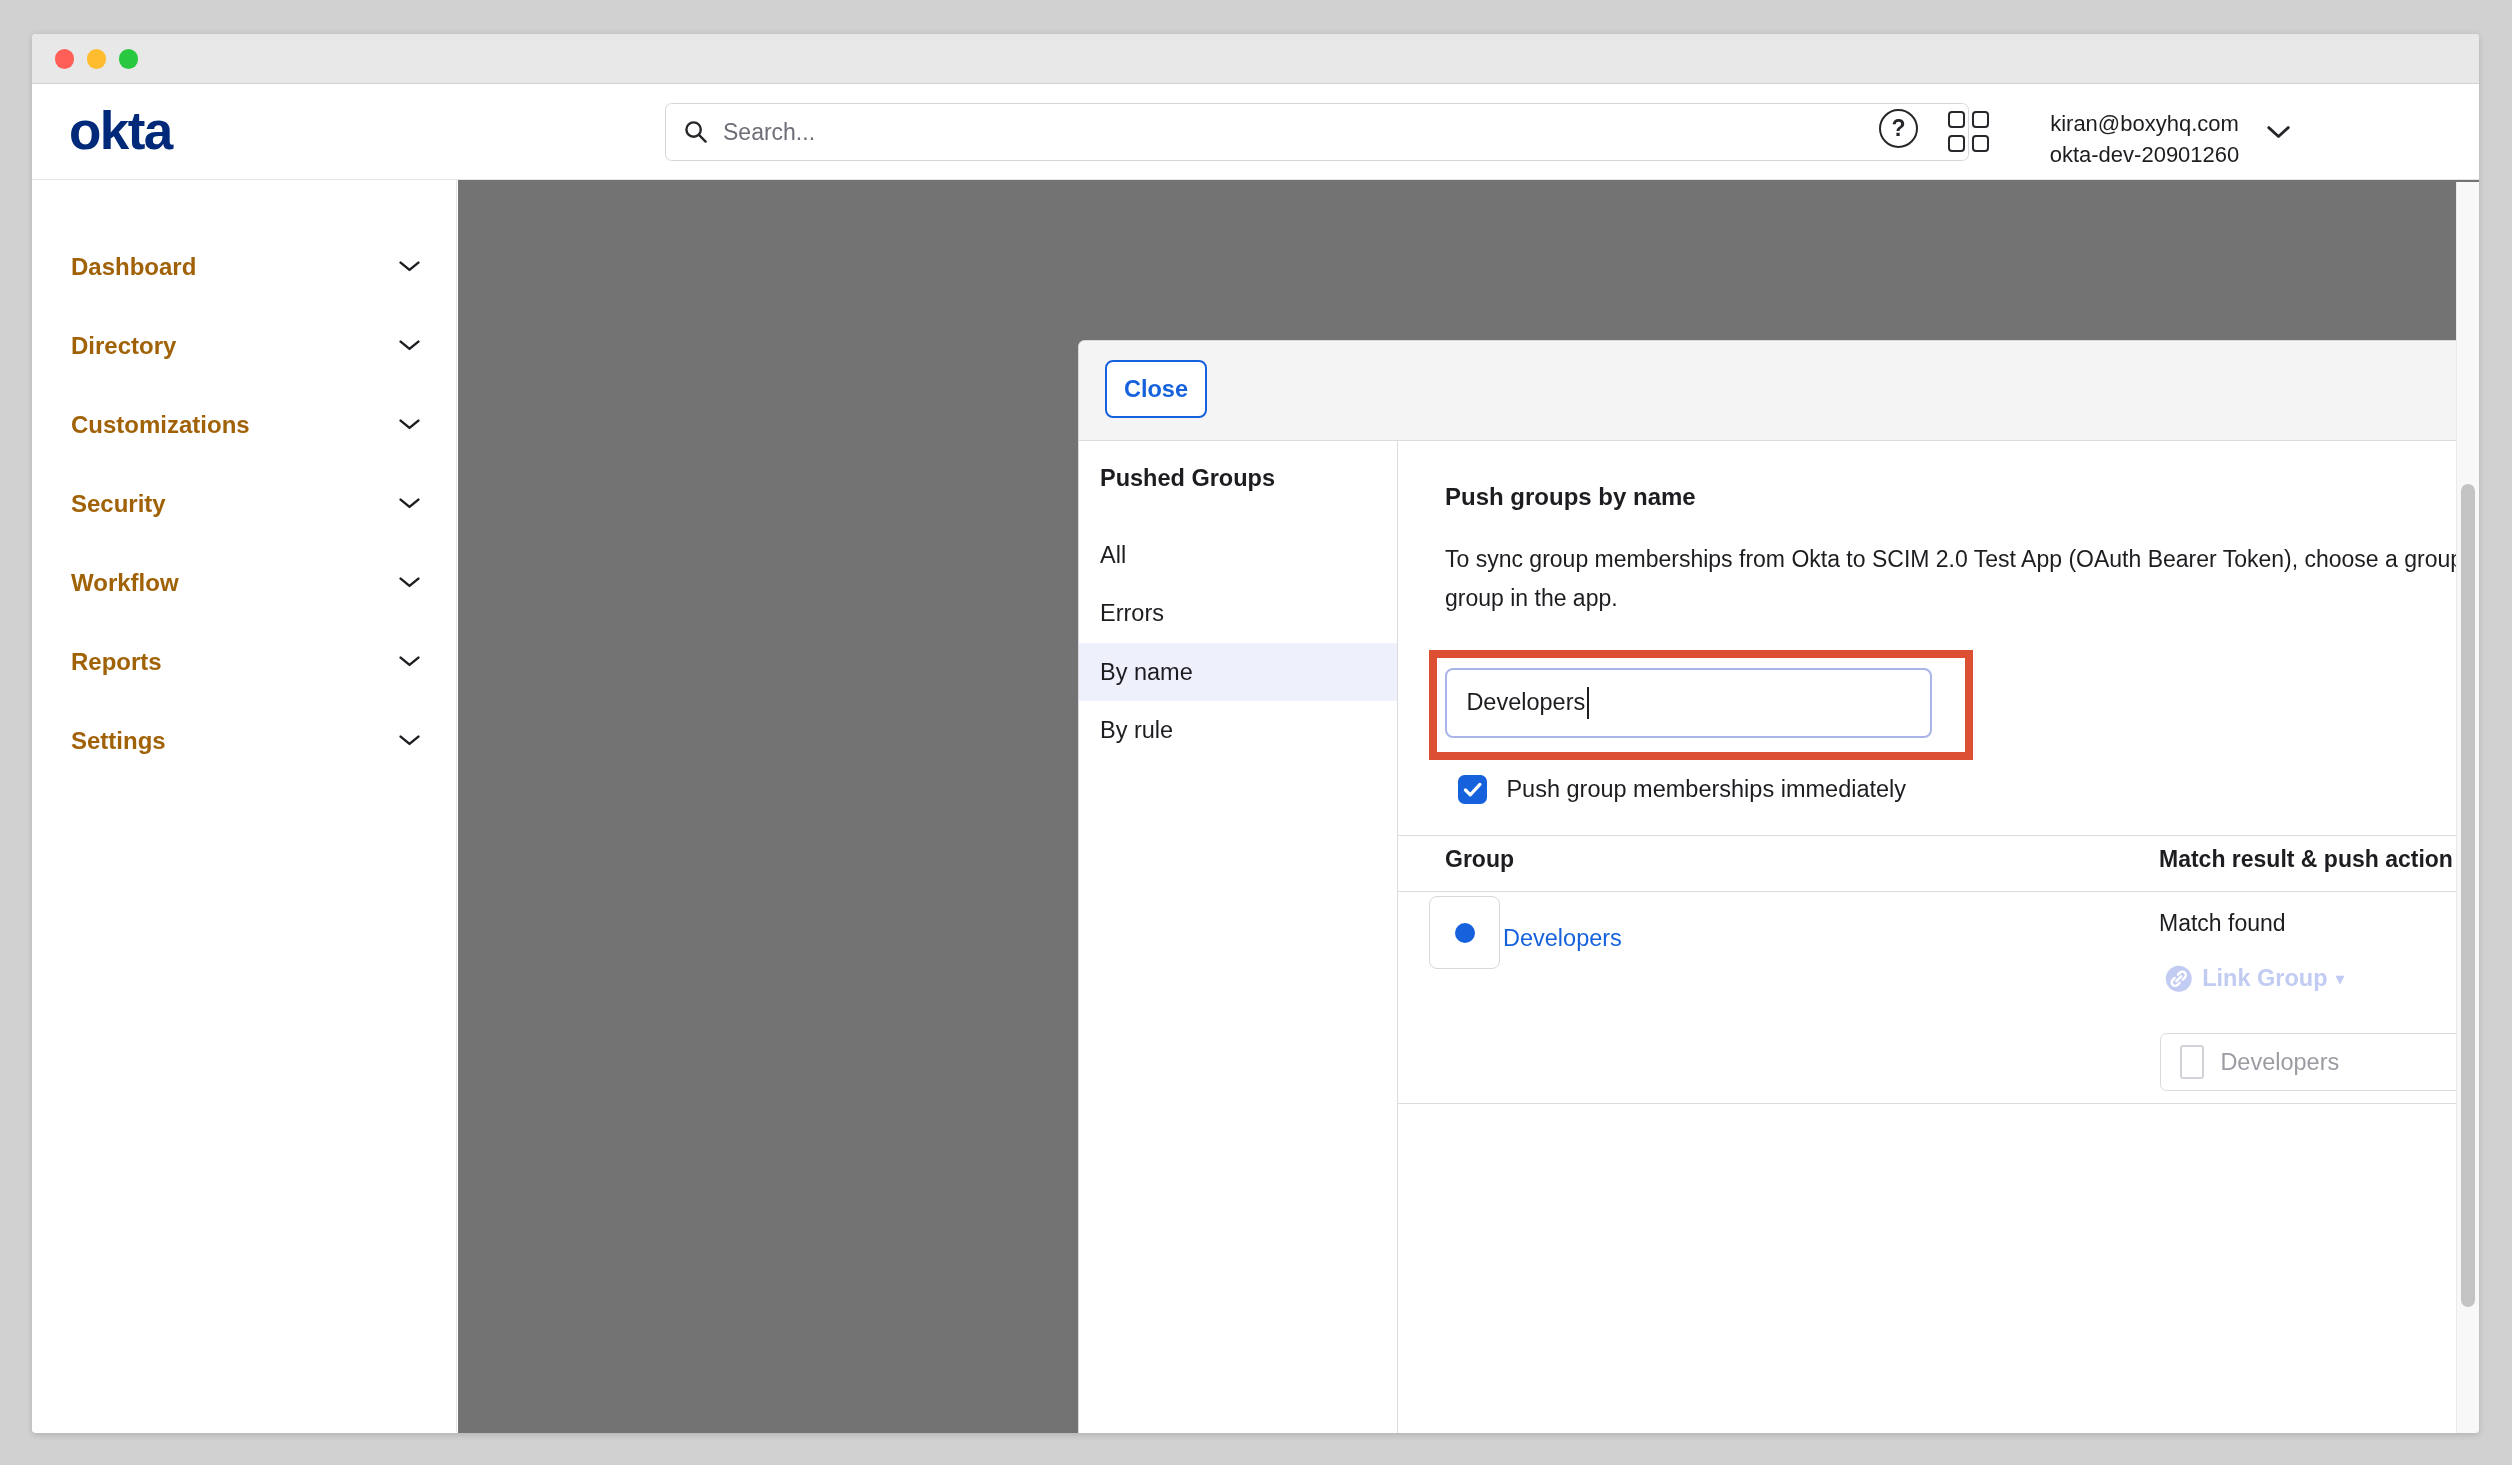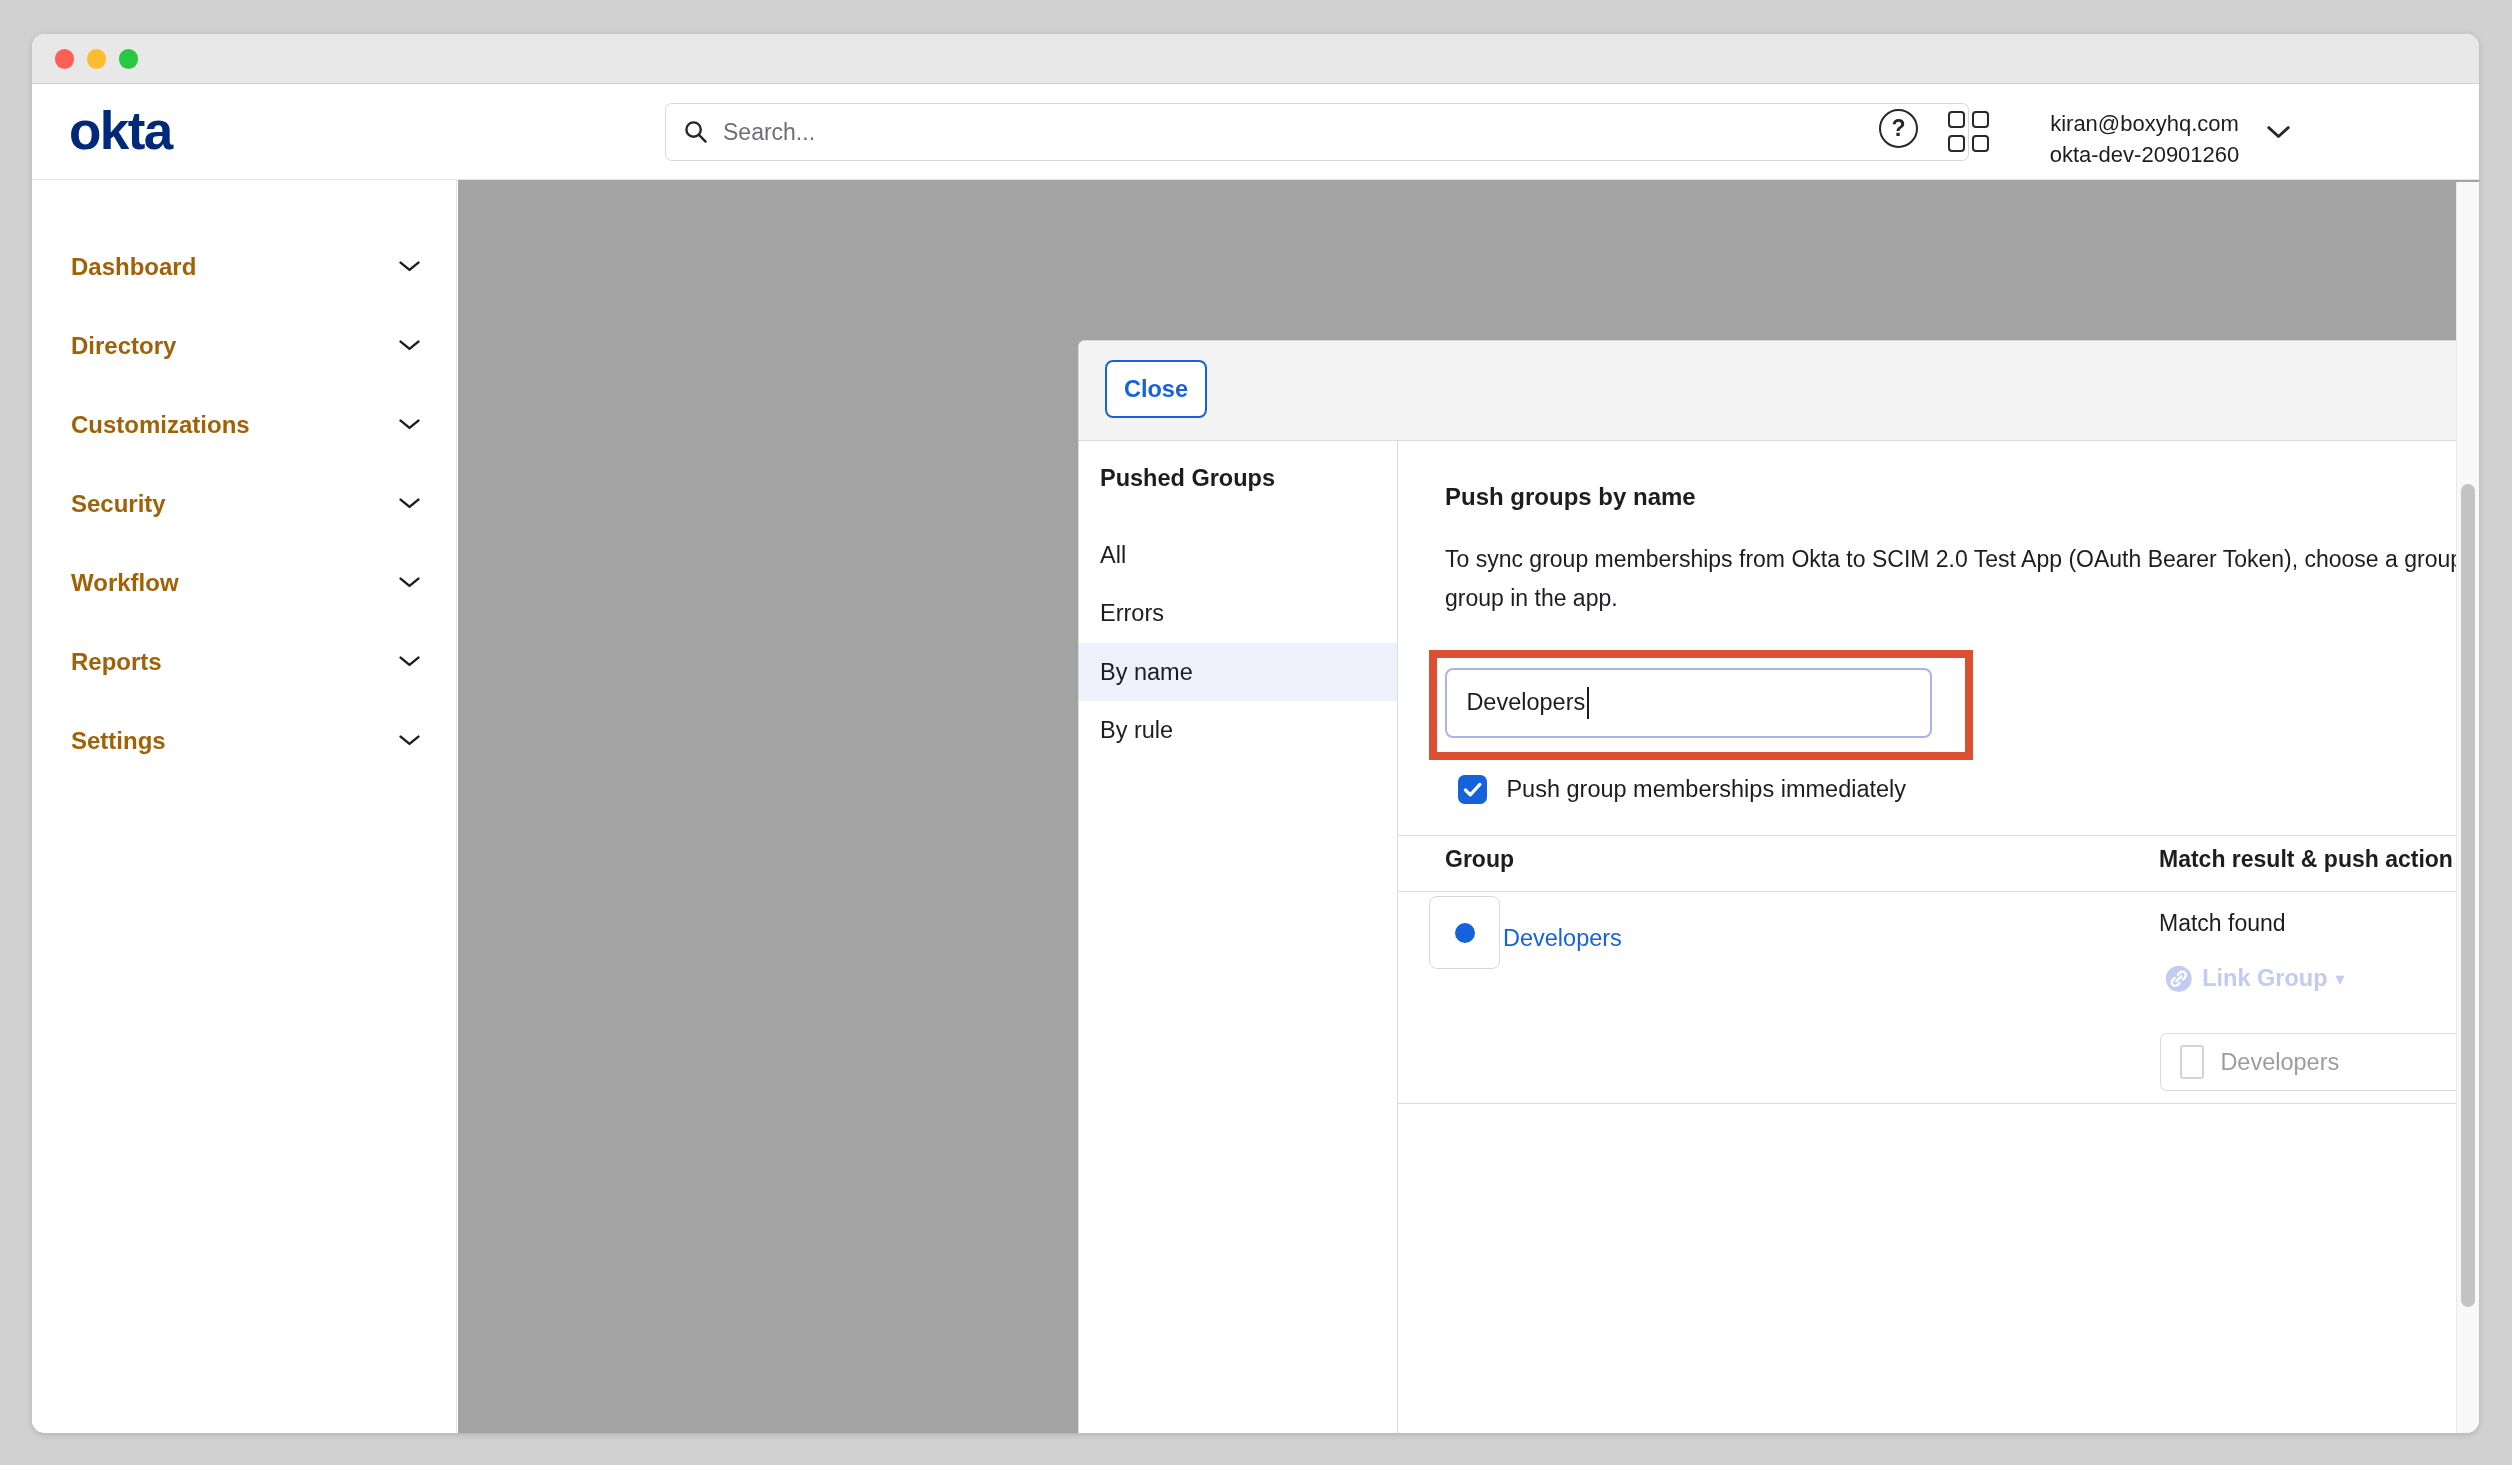--- a/index.html
+++ b/index.html
@@ -1,19 +1,19 @@
 <!DOCTYPE html>
 <html style="font-size:13px"><head>
 <meta charset="utf-8">
 <style>
   html,body{margin:0;padding:0;width:2512px;height:1466px;overflow:hidden;
     font-family:"Liberation Sans", sans-serif; background:#d1d1d1; color:#1d1d21;}
   *{box-sizing:border-box;}
   .window{position:absolute;left:32px;top:34px;width:2447px;height:1399px;
-    background:#fff;border-radius:13px;overflow:hidden;box-shadow:0 1.6px 6.5px rgba(0,0,0,.15);}
+    background:#fff;border-radius:4px;overflow:hidden;box-shadow:0 1.6px 6.5px rgba(0,0,0,.15);}
   
   .titlebar{position:absolute;left:0;top:0;width:100%;height:50px;background:#e8e8e8;border-bottom:0.8px solid #d2d2d2;}
   .tl{position:absolute;top:15.4px;width:19.4px;height:19.4px;border-radius:50%;}
   .tl.red{left:23px;background:#ff5f57;}
   .tl.yellow{left:55px;background:#febc2e;}
   .tl.green{left:87px;background:#28c840;}
   
   .topnav{position:absolute;left:0;top:50px;width:100%;height:96px;background:#fff;border-bottom:0.8px solid #e4e4e6;}
   .logo{position:absolute;left:37px;top:18px;font-size:53px;font-weight:800;letter-spacing:-1.6px;color:#00297a;line-height:57px;}
   .search{position:absolute;left:633px;top:19.4px;width:1304px;height:58px;border:0.8px solid #d6d6dc;border-radius:6.5px;background:#fff;display:flex;align-items:center;padding:0 18px;}
@@ -24,21 +24,21 @@
   .gridicon{position:absolute;left:1916px;top:27px;width:42px;height:42px;display:grid;grid-template-columns:17px 17px;grid-template-rows:17px 17px;gap:6.5px;cursor:pointer;}
   .gridicon span{border:2.8px solid #26262b;border-radius:4px;}
   .userblock{position:absolute;left:1983px;top:24px;width:259px;text-align:center;font-size:22px;line-height:31px;color:#1d1d21;cursor:pointer;}
   .userchev{position:absolute;left:2235px;top:42px;}
   
   .sidebar{position:absolute;left:0;top:146px;width:425px;height:1252px;background:#fff;border-right:0.8px solid #e4e4e6;padding-top:47px;}
   .side-item{position:relative;height:79px;display:flex;align-items:center;padding-left:39px;cursor:pointer;}
   .side-item .lbl{font-size:24px;font-weight:700;color:#a16207;text-align:right;}
   .side-item svg{position:absolute;right:36px;}
   
-  .main{position:absolute;left:426px;top:146px;right:0;bottom:0;background:#a3a3a3;}
+  .main{position:absolute;left:426px;top:146px;right:0;bottom:0;background:#737373;}
   .card{position:absolute;left:620px;top:160px;width:1622px;height:1230px;border:0.8px solid #d9d9de;border-radius:6.5px;background:#fff;}
   .band{position:absolute;left:0;top:0;width:100%;height:100px;background:#f4f4f5;border-bottom:0.8px solid #dcdcde;border-radius:5.7px 5.7px 0 0;}
   .close-btn{position:absolute;left:26px;top:19.4px;width:102px;height:58px;background:#fff;border:2px solid #1662dd;border-radius:8px;
     color:#1662dd;font-size:23.5px;font-weight:700;cursor:pointer;font-family:"Liberation Sans",sans-serif;}
   .card-body{position:absolute;left:0;top:100px;width:100%;height:1129px;display:flex;}
   .pg-nav{position:relative;width:319px;border-right:0.8px solid #dcdcde;flex:none;}
   .pg-title{position:absolute;left:21px;top:24px;font-size:23.5px;font-weight:700;}
   .pg-item{position:absolute;left:0;width:100%;height:58px;display:flex;align-items:center;padding-left:21px;font-size:23.5px;cursor:pointer;}
   .pg-item.sel{background:#eef1fb;}
   .content{position:relative;flex:1;}

